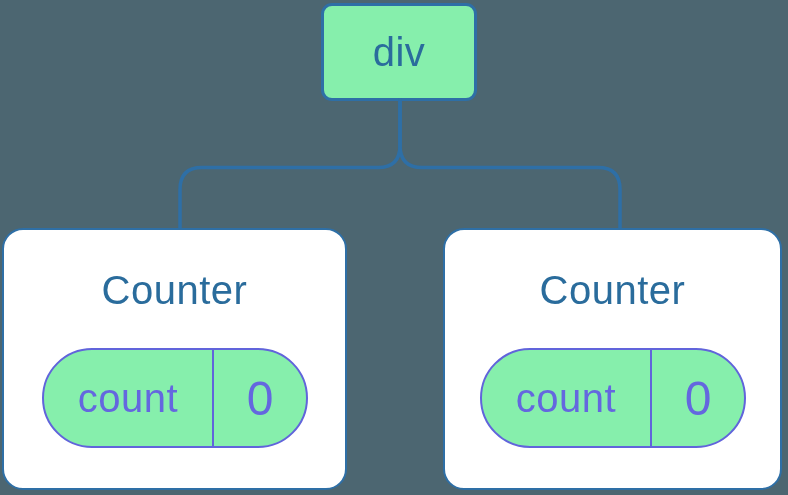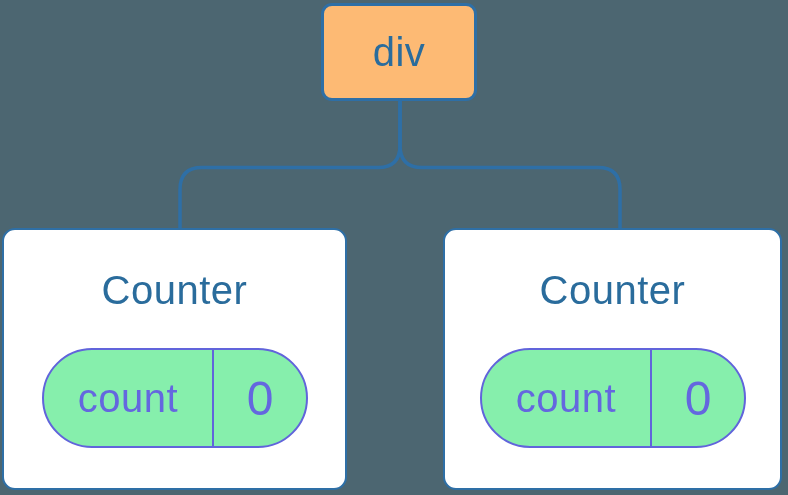--- a/index.html
+++ b/index.html
@@ -15,21 +15,21 @@
     background: #4C6671;
     overflow: hidden;
   }
   .root-node {
     position: absolute;
     left: 321px;
     top: 3px;
     width: 156px;
     height: 98px;
     box-sizing: border-box;
-    background: #fdba74;
+    background: #86efac;
     border: 3px solid #2E6FA6;
     border-radius: 11px;
     display: flex;
     align-items: center;
     justify-content: center;
   }
   .root-node-label {
     color: #2A6C9C;
     font-size: 40px;
     letter-spacing: 0.5px;
@@ -40,21 +40,21 @@
     top: 0;
     pointer-events: none;
   }
   .card {
     position: absolute;
     top: 228px;
     height: 262px;
     box-sizing: border-box;
     background: #FFFFFF;
     border: 2.5px solid #2E6FA6;
-    border-radius: 13px;
+    border-radius: 21px;
     display: flex;
     flex-direction: column;
     align-items: center;
   }
   .card-left  { left: 2px;   width: 345px; }
   .card-right { left: 443px; width: 339px; }
   .card-title {
     margin-top: 40px;
     color: #2A6C9C;
     font-size: 40px;

